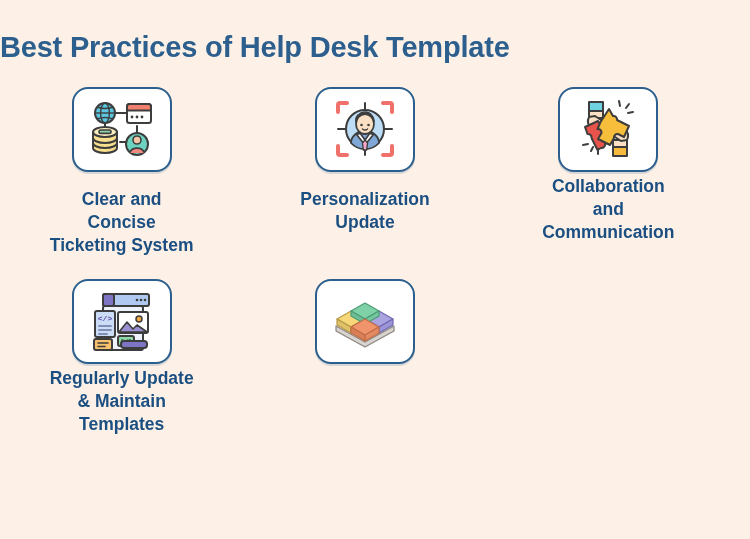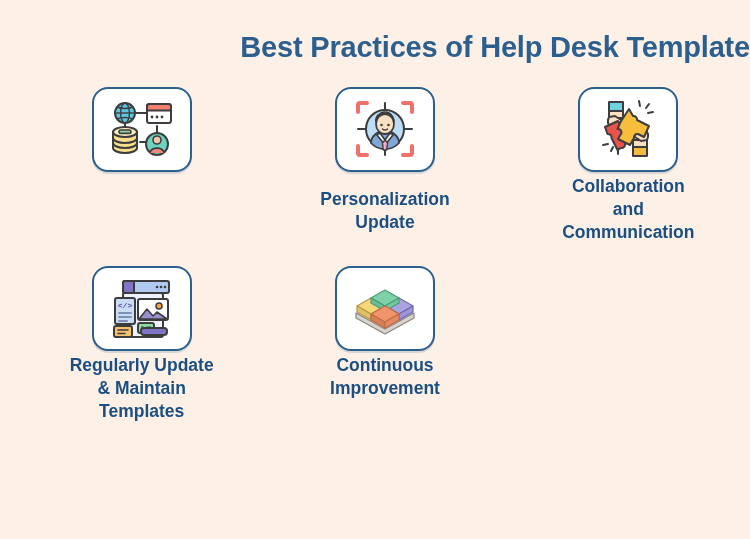--- a/index.html
+++ b/index.html
@@ -7,21 +7,21 @@
   body {
     background:#FDF1E7;
     font-family:"Liberation Sans", sans-serif;
     overflow:hidden;
   }
   .infographic {
     width:750px; height:539px;
     position:relative;
     display:flex;
     flex-direction:column;
-    align-items:flex-end;
+    align-items:flex-start;
     border-radius:9px;
   }
   .page-title {
     margin-top:30px;
     font-size:29px;
     font-weight:bold;
     color:#2C5F8D;
     letter-spacing:-0.2px;
     text-align:center;
     line-height:1.2;
@@ -103,20 +103,23 @@
             <path d="M4 40 a12 5 0 0 0 24 0" fill="none"></path>
             <path d="M4 45 a12 5 0 0 0 24 0" fill="none"></path>
           </g>
           <rect x="10" y="32" width="12" height="3.4" rx="1.7" fill="#8FD4A8" stroke="#3D3D3D" stroke-width="1.6"></rect>
 
           <circle cx="48" cy="46" r="11" fill="#6DD3C0" stroke="#3D3D3D" stroke-width="2"></circle>
           <circle cx="48" cy="42" r="4" fill="#F5C6A8" stroke="#3D3D3D" stroke-width="1.6"></circle>
           <path d="M40.5 55 a8 7.5 0 0 1 15 0" fill="#F08A7E" stroke="#3D3D3D" stroke-width="1.6"></path>
         </svg>
       </div>
+      <div class="cell-label">Clear and
+Concise
+Ticketing System</div>
     </div>
 
     <div class="cell">
       <div class="icon-card">
         <svg width="64" height="62" viewBox="0 0 64 62">
 
           <g stroke="#F0706A" stroke-width="4" fill="none" stroke-linecap="round" stroke-linejoin="round">
             <path d="M5 14 v-7 a2 2 0 0 1 2 -2 h7"></path>
             <path d="M50 5 h7 a2 2 0 0 1 2 2 v7"></path>
             <path d="M59 48 v7 a2 2 0 0 1 -2 2 h-7"></path>
@@ -240,18 +243,16 @@
 
           <path d="M19 15 L33 7 L47 15 L33 23 z" fill="#7FD1A8" stroke="#4D9B76" stroke-width="1.2" stroke-linejoin="round"></path>
           <path d="M19 15 v5 l14 8 v-5 z" fill="#6BBE96" stroke="#4D9B76" stroke-width="1.2" stroke-linejoin="round"></path>
           <path d="M33 23 v5 l14 -8 v-5 z" fill="#74C79E" stroke="#4D9B76" stroke-width="1.2" stroke-linejoin="round"></path>
 
           <path d="M19 31 L33 23 L47 31 L33 39 z" fill="#F0956B" stroke="#C26D46" stroke-width="1.2" stroke-linejoin="round"></path>
           <path d="M19 31 v6 l14 8 v-6 z" fill="#D87F58" stroke="#C26D46" stroke-width="1.2" stroke-linejoin="round"></path>
           <path d="M33 39 v6 l14 -8 v-6 z" fill="#E48A62" stroke="#C26D46" stroke-width="1.2" stroke-linejoin="round"></path>
         </svg>
       </div>
-      <div class="cell-label">Continuous
-Improvement</div>
     </div>
 
   </div>
 </div>
 
 </body></html>

